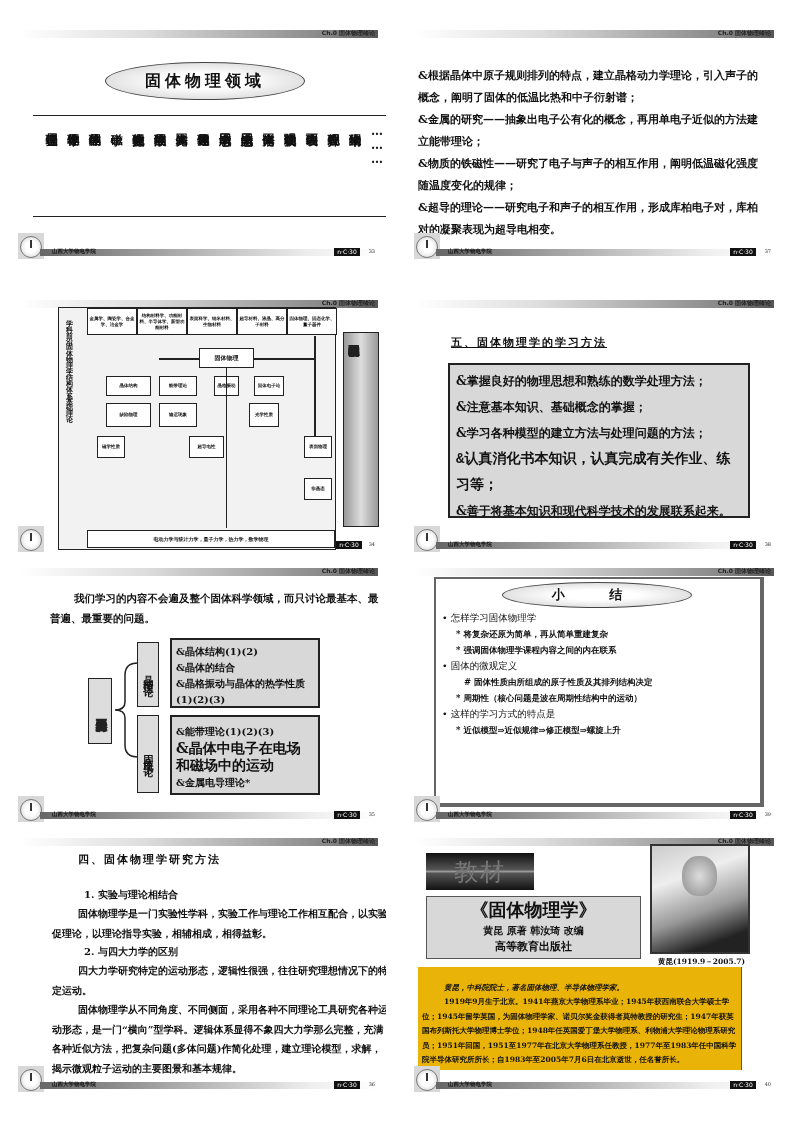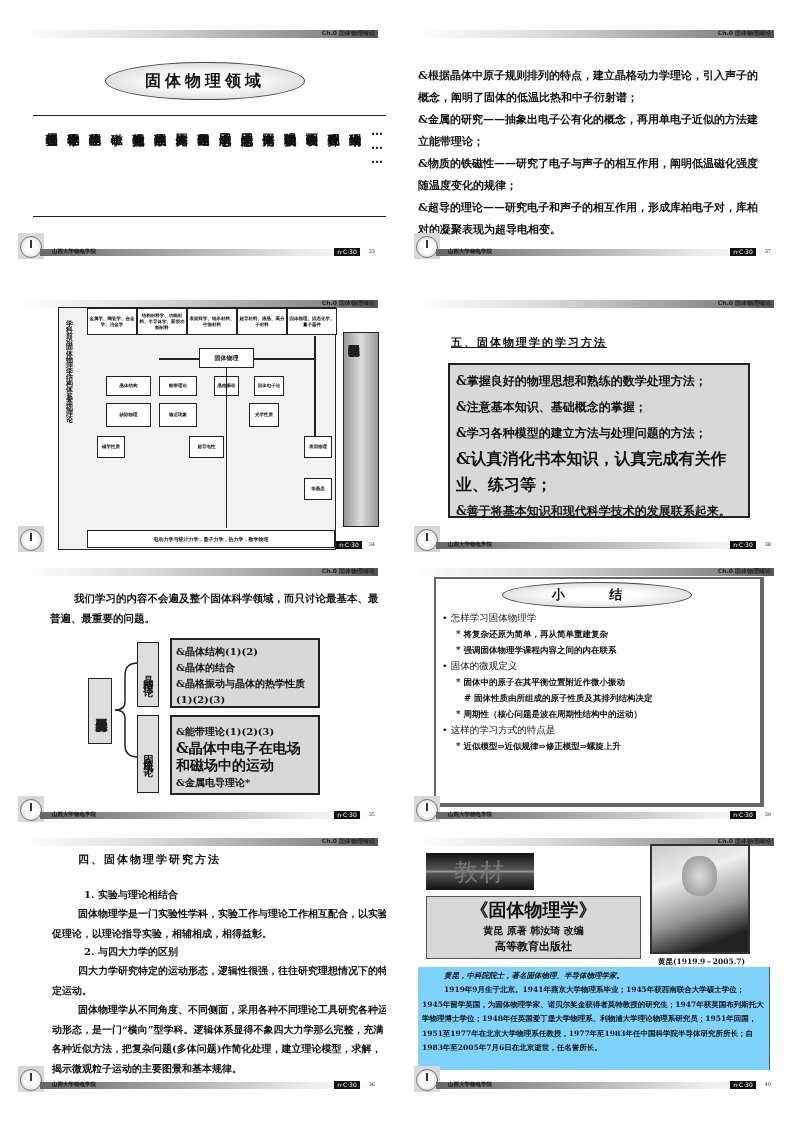--- a/index.html
+++ b/index.html
@@ -145,21 +145,21 @@
 
 <div class="slide" style="left:406px;top:290px;height:265px;">
   <div class="hdr" style="top:10px;">
       <span>Ch.0 固体物理绪论</span>
     </div>
   <div style="position:absolute;left:45px;top:45px;font-size:11px;font-weight:bold;letter-spacing:2px;text-decoration:underline;">五、固体物理学的学习方法</div>
   <div class="box-gray" style="left:42px;top:73px;width:302px;height:155px;padding:3px 6px;">
     <p style="font-size:12px;font-weight:bold;line-height:26px;">&amp;掌握良好的物理思想和熟练的数学处理方法；</p>
     <p style="font-size:12px;font-weight:bold;line-height:26px;">&amp;注意基本知识、基础概念的掌握；</p>
     <p style="font-size:12px;font-weight:bold;line-height:26px;">&amp;学习各种模型的建立方法与处理问题的方法；</p>
-    <p style="font-size:16px;font-weight:bold;line-height:26px;">&amp;认真消化书本知识，认真完成有关作业、练习等；</p>
+    <p style="font-size:14px;font-weight:bold;line-height:26px;font-family:Liberation Mono, monospace;">&amp;认真消化书本知识，认真完成有关作业、练习等；</p>
     <p style="font-size:12px;font-weight:bold;line-height:26px;white-space:nowrap;">&amp;善于将基本知识和现代科学技术的发展联系起来。</p>
   </div>
   <div class="clockbg"></div>
     <div class="clock"></div>
   <div class="ftr">
     <span class="school">山西大学物电学院</span>
     <span class="logo">n·C·30</span>
     <span class="pno">38</span>
   </div>
 </div>
@@ -206,21 +206,20 @@
     </div>
   <div style="position:absolute;left:28px;top:17px;width:330px;height:230px;border:2px solid #666;border-right-width:4px;border-bottom-width:4px;background:#fff;"></div>
   <div class="ellipse" style="left:96px;top:22px;width:190px;height:26px;font-size:13px;letter-spacing:20px;">
     <span>小 结</span>
   </div>
   <div id="s39list" style="position:absolute;left:36px;top:50px;width:320px;">
       <div class="bul"><span>• </span><span>怎样学习固体物理学</span></div>
       <div class="sub">* 将复杂还原为简单，再从简单重建复杂</div>
       <div class="sub">* 强调固体物理学课程内容之间的内在联系</div>
       <div class="bul"><span>• </span><span>固体的微观定义</span></div>
-      <div class="sub">* 固体中的原子在其平衡位置附近作微小振动</div>
       <div class="sub2"># 固体性质由所组成的原子性质及其排列结构决定</div>
       <div class="sub">* 周期性（核心问题是波在周期性结构中的运动）</div>
       <div class="bul"><span>• </span><span>这样的学习方式的特点是</span></div>
       <div class="sub">* 近似模型⇒近似规律⇒修正模型⇒螺旋上升</div>
     </div>
   <div class="clockbg"></div>
     <div class="clock"></div>
   <div class="ftr">
     <span class="school">山西大学物电学院</span>
     <span class="logo">n·C·30</span>
@@ -258,21 +257,21 @@
   </div>
   <div style="position:absolute;left:20px;top:66px;width:215px;height:63px;background:#d8d8d8;border:1px solid #555;text-align:center;">
     <div style="font-size:18px;font-weight:bold;line-height:26px;text-align:center;">《固体物理学》</div>
     <div style="font-size:10px;font-weight:bold;line-height:16px;">黄昆 原著  韩汝琦 改编</div>
     <div style="font-size:11px;font-weight:bold;line-height:16px;">高等教育出版社</div>
   </div>
   <div style="position:absolute;left:244px;top:14px;width:100px;height:110px;border:2px solid #333;background:linear-gradient(160deg,#ccc,#eee 30%,#999 60%,#222 85%);">
     <div style="position:absolute;left:30px;top:10px;width:35px;height:40px;border-radius:45%;background:radial-gradient(#ddd,#888);"></div>
   </div>
   <div style="position:absolute;left:252px;top:127px;font-size:7.5px;font-weight:bold;">黄昆(1919.9－2005.7)</div>
-  <div style="position:absolute;left:12px;top:137px;width:352px;height:103px;background:#7dd3fc;border-right:1px solid #555;padding:2px 4px;">
+  <div style="position:absolute;left:12px;top:137px;width:324px;height:103px;background:#eab308;border-right:1px solid #555;padding:14px 4px;">
     <p style="font-size:7.5px;font-weight:bold;line-height:14px;text-indent:22px;font-style:italic;">黄昆，中科院院士，著名固体物理、半导体物理学家。</p>
     <p style="font-size:7.5px;font-weight:bold;line-height:14.5px;text-indent:22px;">1919年9月生于北京。1941年燕京大学物理系毕业；1945年获西南联合大学硕士学位；1945年留学英国，为固体物理学家、诺贝尔奖金获得者莫特教授的研究生；1947年获英国布列斯托大学物理博士学位；1948年任英国爱丁堡大学物理系、利物浦大学理论物理系研究员；1951年回国，1951至1977年在北京大学物理系任教授，1977年至1983年任中国科学院半导体研究所所长；自1983年至2005年7月6日在北京逝世，任名誉所长。</p>
   </div>
   <div class="clockbg"></div>
     <div class="clock"></div>
   <div class="ftr">
     <span class="school">山西大学物电学院</span>
     <span class="logo">n·C·30</span>
     <span class="pno">40</span>
   </div>

